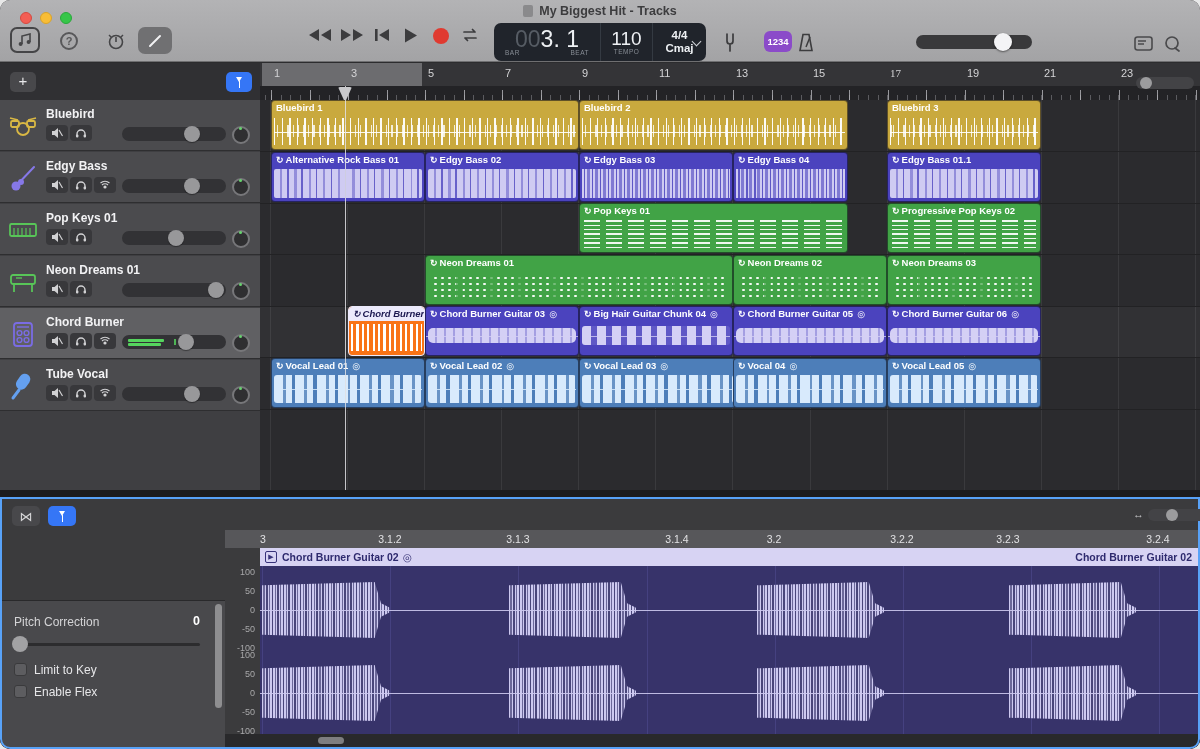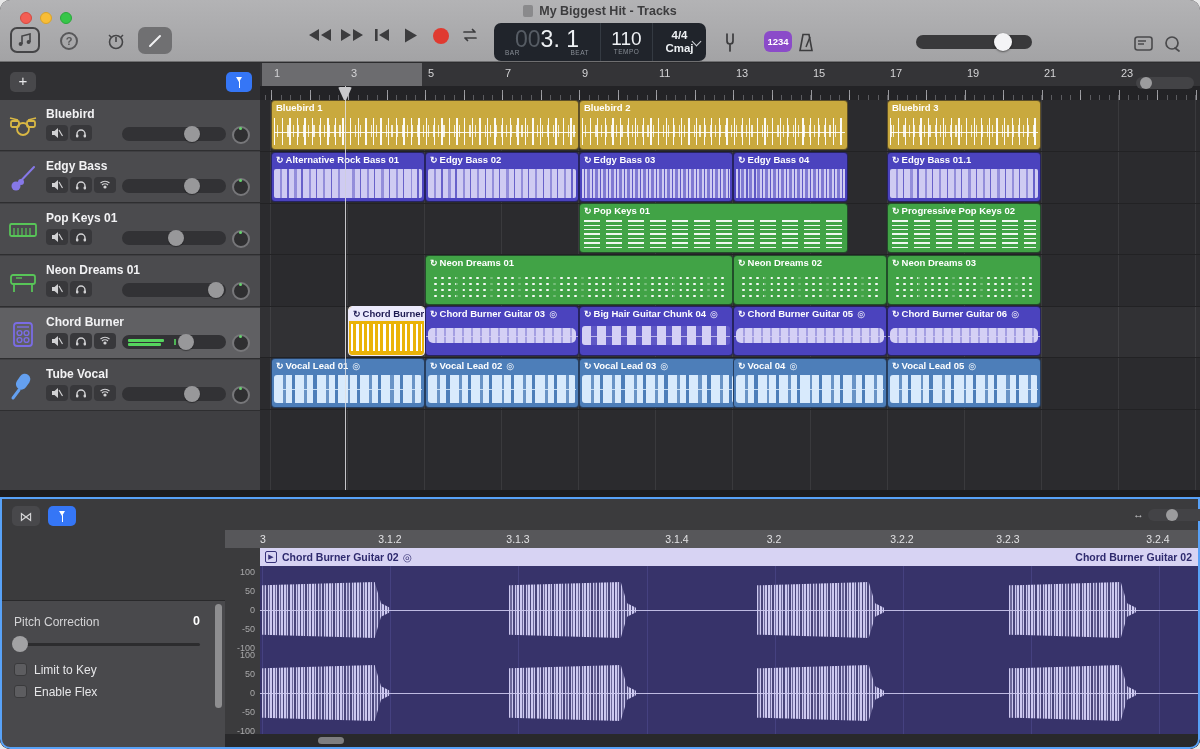--- a/index.html
+++ b/index.html
@@ -98,21 +98,21 @@
 
   
   .rgn{position:absolute;height:50px;border-radius:4px;border:1px solid rgba(10,10,20,.55);overflow:hidden;z-index:5;}
   .rttl{height:14px;padding:1px 4px 0;font-size:9.5px;font-weight:700;color:#fff;white-space:nowrap;overflow:hidden;}
   .rttl .lp{margin-right:2px;font-size:9px;}
   .rttl .fl{margin-left:4px;font-size:9px;font-weight:400;}
   .yel{background:#c9a93e;}
   .ind{background:#4b43be;}
   .grn{background:#41a346;}
   .blu{background:#4d7eb9;}
-  .sel-rgn{background:#eab308;border:1.5px solid #eceafc;z-index:6;}
+  .sel-rgn{background:#f97316;border:1.5px solid #eceafc;z-index:6;font-style:italic;}
   .sel-rgn .rttl{background:#eceafc;color:#1c1850;}
   .wv{position:absolute;left:2px;right:2px;}
   .wv-drum{top:17px;bottom:4px;
     background-image:repeating-linear-gradient(90deg,rgba(255,255,255,.95) 0 1.3px,transparent 1.3px 7.6px),
       repeating-linear-gradient(90deg,rgba(255,255,255,.8) 0 1.2px,transparent 1.2px 5.2px);
     background-size:auto 100%,auto 46%;background-position:0 50%,3px 50%;background-repeat:repeat-x;}
   .wv-drum::after{content:"";position:absolute;left:0;right:0;top:50%;height:1px;background:rgba(255,255,255,.9);}
   .wv-bass{top:16px;bottom:3px;border-radius:2px;
     background:repeating-linear-gradient(90deg,#cfcbf2 0 6px,rgba(207,203,242,.55) 6px 8px,#cfcbf2 8px 13px,rgba(207,203,242,.22) 13px 14.5px);}
   .wv-bass2{top:16px;bottom:3px;
@@ -512,21 +512,21 @@
   <div class="ruler">
     <div class="ruler-light"></div>
     <span class="bar-num" style="left:14px;">1</span>
     <span class="bar-num" style="left:91px;">3</span>
     <span class="bar-num" style="left:168px;">5</span>
     <span class="bar-num" style="left:245px;">7</span>
     <span class="bar-num" style="left:322px;">9</span>
     <span class="bar-num" style="left:399px;">11</span>
     <span class="bar-num" style="left:476px;">13</span>
     <span class="bar-num" style="left:553px;">15</span>
-    <span class="bar-num" style="left:630px;">17</span>
+    <span class="bar-num" style="left:630px;font-family:Liberation Serif, serif;">17</span>
     <span class="bar-num" style="left:707px;">19</span>
     <span class="bar-num" style="left:784px;">21</span>
     <span class="bar-num" style="left:861px;">23</span>
   </div>
   <div class="ticks"></div>
   <div class="zoomslider" style="left:1136px;top:77px;z-index:40;">
     <div class="zknob" style="left:4px;"></div>
   </div>
 
   <div class="lanes">

